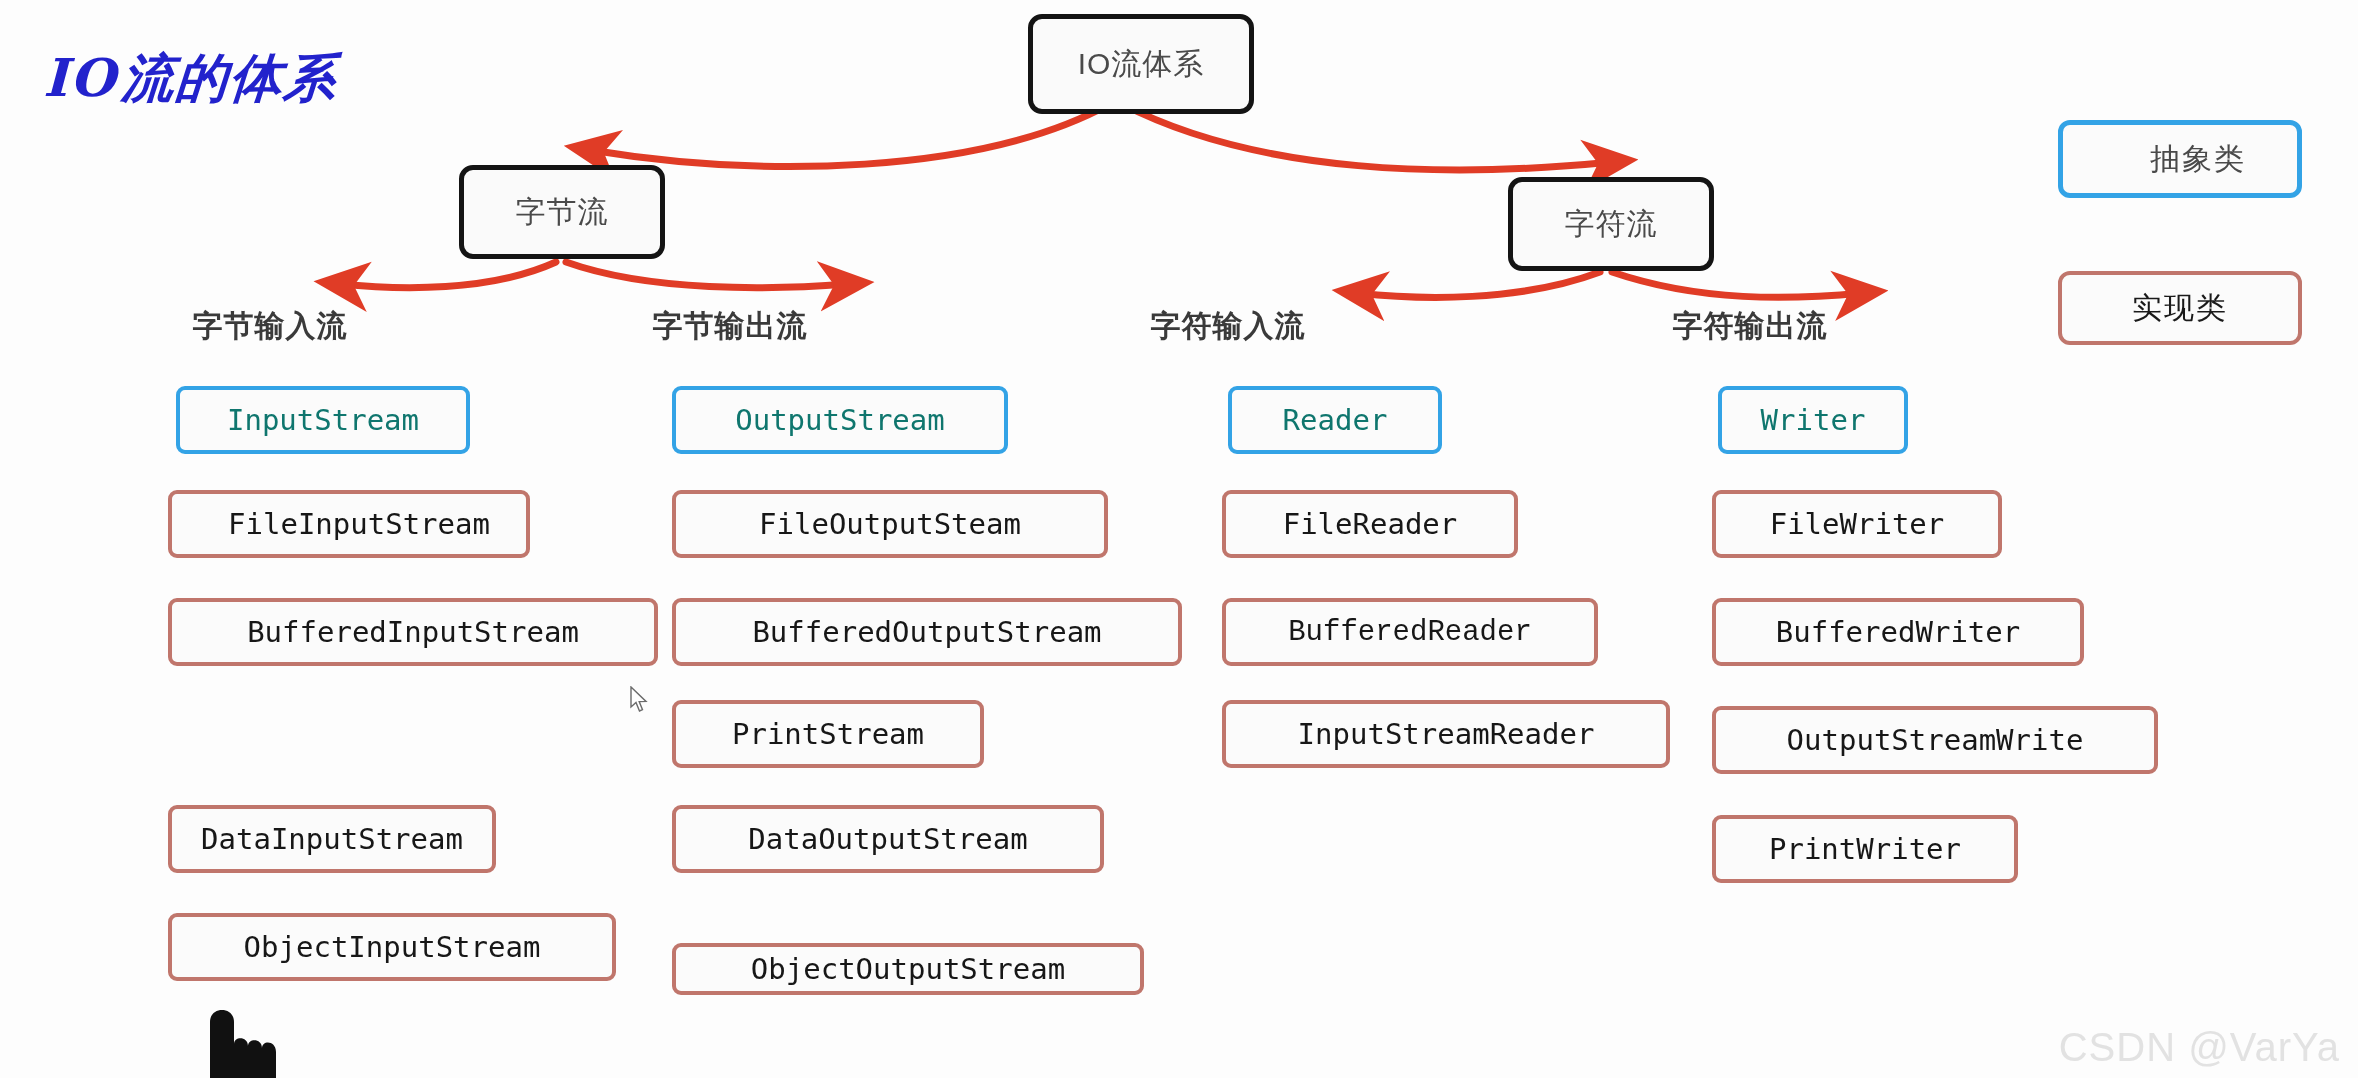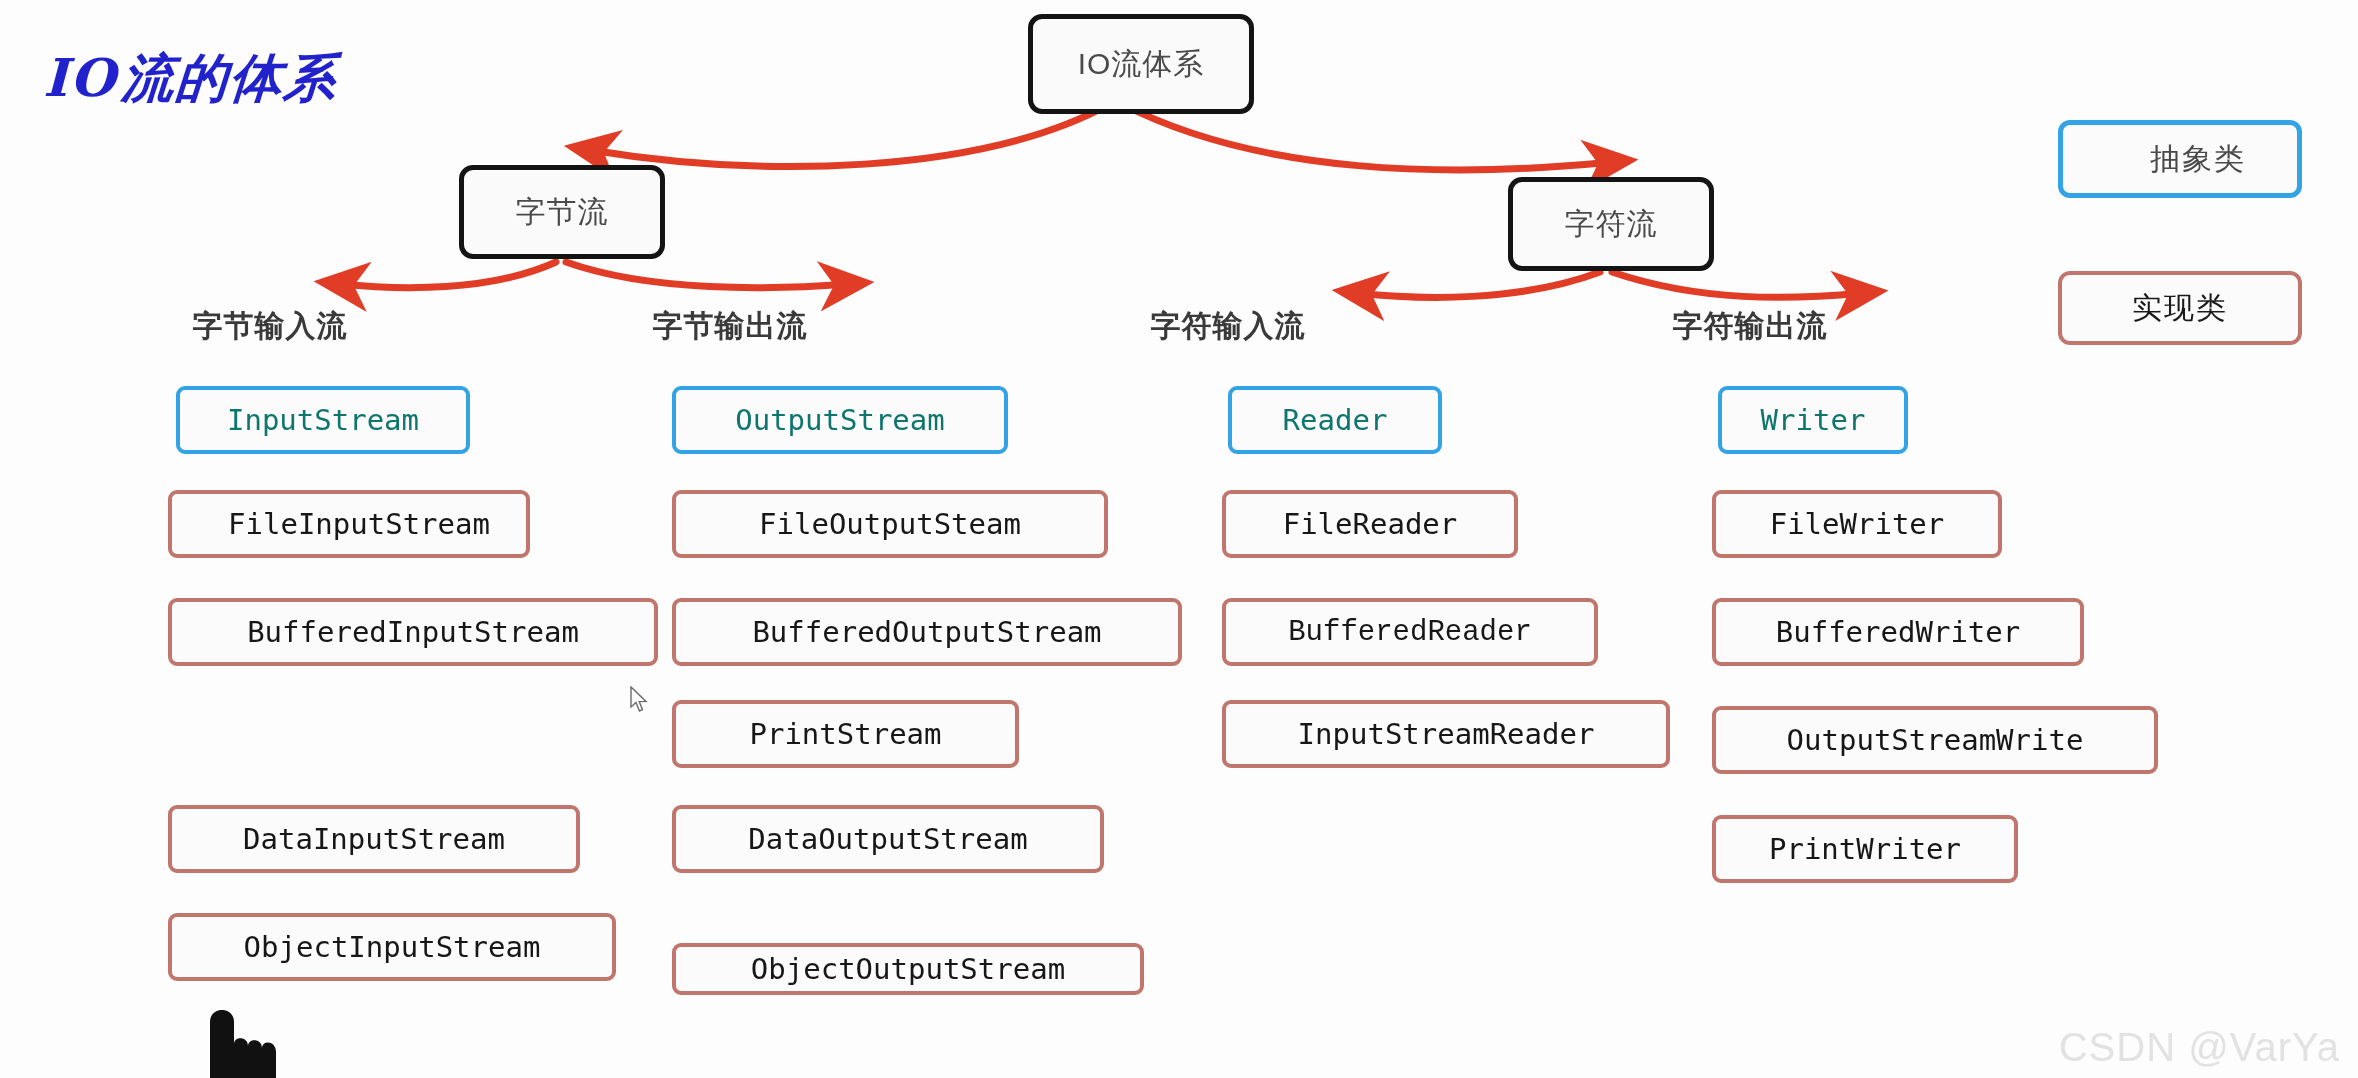--- a/index.html
+++ b/index.html
@@ -161,28 +161,28 @@
 
   <div class="node" style="left:1508px; top:177px; width:206px; height:94px;">字符流</div>
 
   <div class="legend-box abstract" style="left:2058px; top:120px; width:244px; height:78px;">抽象类</div>
   <div class="legend-box impl" style="left:2058px; top:271px; width:244px; height:74px;">实现类</div>
 
   <div class="col-head" style="left:130px; top:306px; width:280px;">字节输入流</div>
   <div class="cls abstract" style="left:176px; top:386px; width:294px; height:68px;">InputStream</div>
   <div class="cls impl" style="left:168px; top:490px; width:362px; height:68px;padding-left:20px;">FileInputStream</div>
   <div class="cls impl" style="left:168px; top:598px; width:490px; height:68px;">BufferedInputStream</div>
-  <div class="cls impl" style="left:168px; top:805px; width:412px; height:68px;">DataInputStream</div>
+  <div class="cls impl" style="left:168px; top:805px; width:328px; height:68px;">DataInputStream</div>
   <div class="cls impl" style="left:168px; top:913px; width:448px; height:68px;">ObjectInputStream</div>
 
   <div class="col-head" style="left:590px; top:306px; width:280px;">字节输出流</div>
   <div class="cls abstract" style="left:672px; top:386px; width:336px; height:68px;">OutputStream</div>
   <div class="cls impl" style="left:672px; top:490px; width:436px; height:68px;">FileOutputSteam</div>
   <div class="cls impl" style="left:672px; top:598px; width:510px; height:68px;">BufferedOutputStream</div>
-  <div class="cls impl" style="left:672px; top:700px; width:347px; height:68px;">PrintStream</div>
+  <div class="cls impl" style="left:672px; top:700px; width:312px; height:68px;">PrintStream</div>
   <div class="cls impl" style="left:672px; top:805px; width:432px; height:68px;">DataOutputStream</div>
   <div class="cls impl" style="left:672px; top:943px; width:472px; height:52px;">ObjectOutputStream</div>
 
   <div class="col-head" style="left:1088px; top:306px; width:280px;">字符输入流</div>
   <div class="cls abstract" style="left:1228px; top:386px; width:214px; height:68px;">Reader</div>
   <div class="cls impl" style="left:1222px; top:490px; width:296px; height:68px;">FileReader</div>
   <div class="cls impl" style="left:1222px; top:598px; width:376px; height:68px;font-family:Liberation Mono, monospace;">BufferedReader</div>
   <div class="cls impl" style="left:1222px; top:700px; width:448px; height:68px;">InputStreamReader</div>
 
   <div class="col-head" style="left:1610px; top:306px; width:280px;">字符输出流</div>

